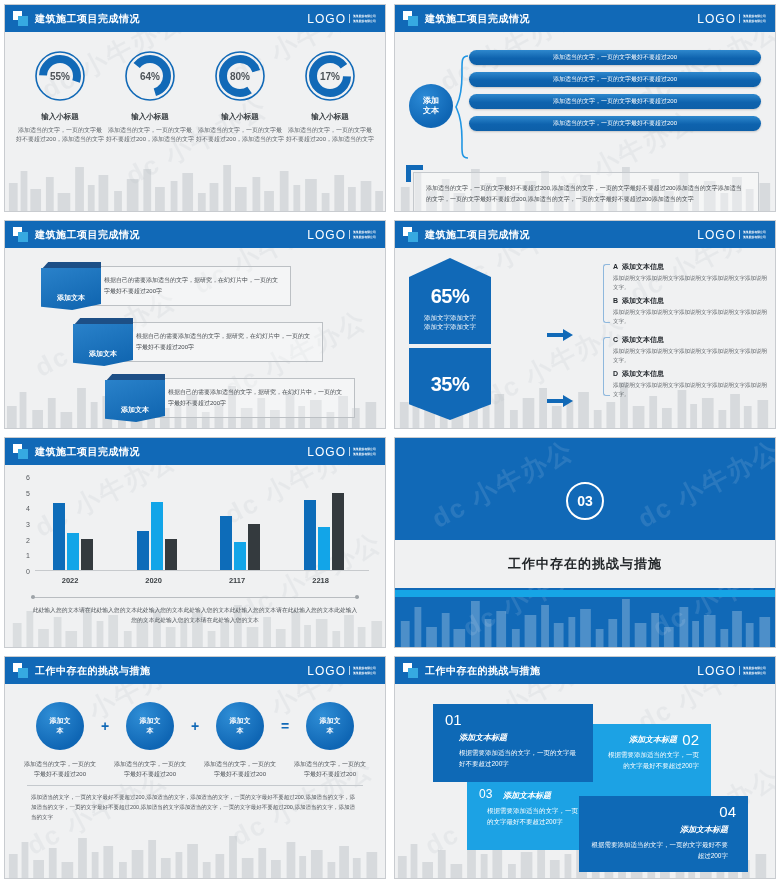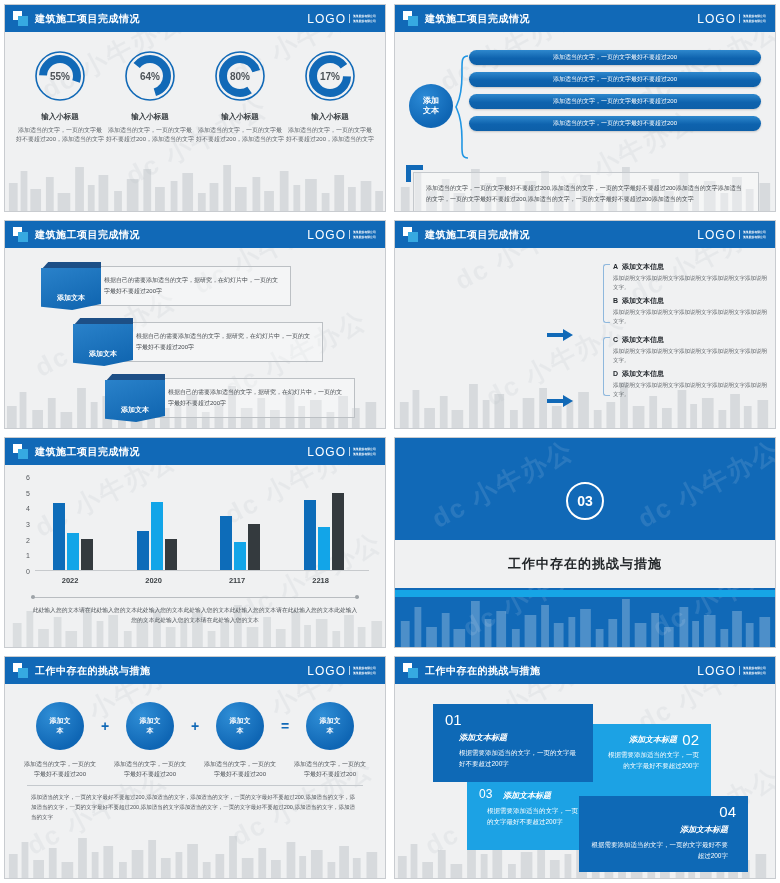--- a/index.html
+++ b/index.html
@@ -495,20 +495,28 @@
       <span class="hdr-right">
         <span class="logo-word">LOGO</span>
         <span class="logo-sub">
           <b>某某股份有限公司</b>
           <b>某某股份有限公司</b>
         </span>
       </span>
     </div>
     <div class="body">
       <div class="hexwrap">
+        <div class="hex top">
+          <span class="big">65%</span>
+          <span class="sml">添加文字添加文字</span>
+          <span class="sml" style="margin-top:0">添加文字添加文字</span>
+        </div>
+        <div class="hex bot">
+          <span class="big">35%</span>
+        </div>
       </div>
       <svg class="arrowIco" style="left:152px;top:80px" viewBox="0 0 26 14">
         <path d="M0 5 H16 V1 L26 7 L16 13 V9 H0 Z" fill="#1169b7"></path>
       </svg>
       <svg class="arrowIco" style="left:152px;top:146px" viewBox="0 0 26 14">
         <path d="M0 5 H16 V1 L26 7 L16 13 V9 H0 Z" fill="#1169b7"></path>
       </svg>
       <div class="listcol">
         <div class="lgroup">
           <span class="brk"></span>

